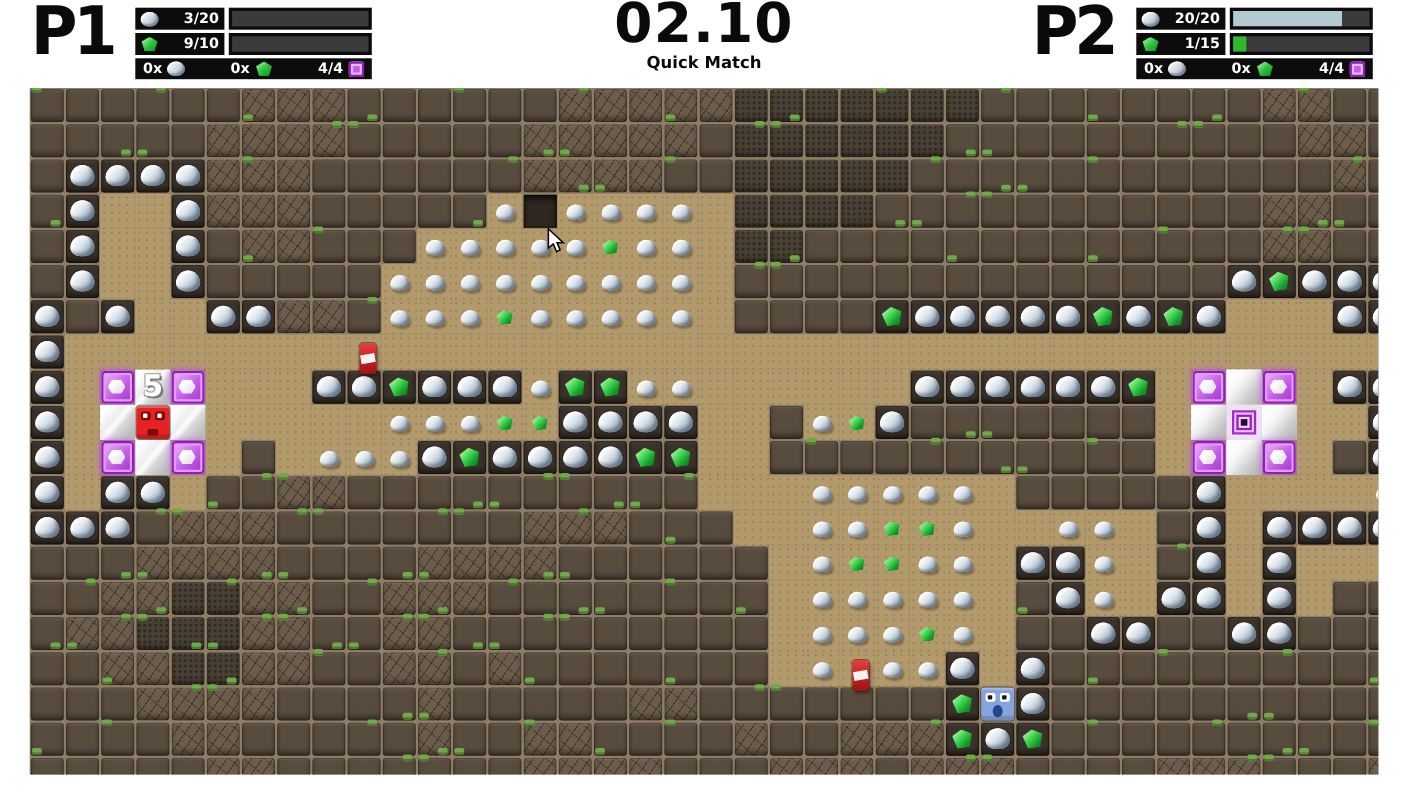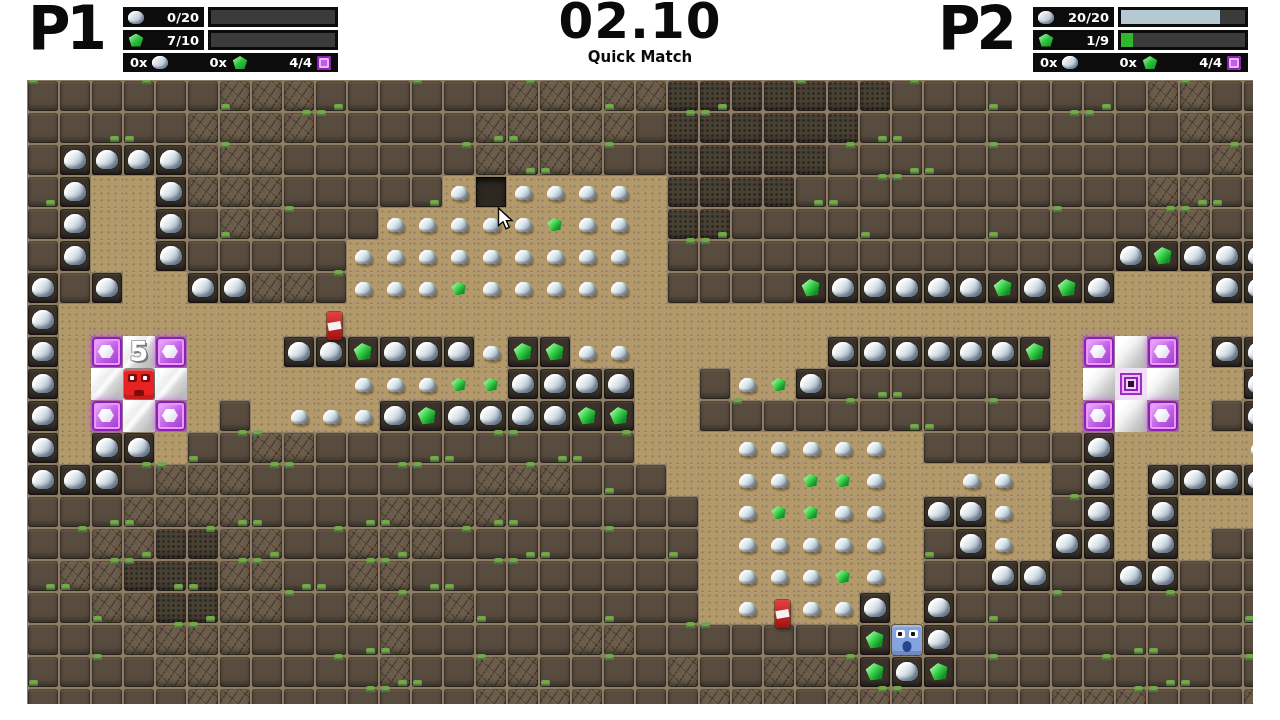--- a/index.html
+++ b/index.html
@@ -105,32 +105,32 @@
   #cursor{position:absolute;z-index:20;}
 </style>
 </head>
 <body>
 
 <div id="p1-logo" class="plogo">P1</div>
 
 <div class="res-row" style="left:123px;top:7px;width:215px;position:absolute;">
   <div class="res-label">
     <span class="ic ic-rock"></span>
-    <span class="cnt">0/20</span>
+    <span class="cnt">3/20</span>
   </div>
   <div class="res-bar">
     <div class="res-track">
       <div class="res-fill" style="width: 0%; background: rgb(181, 201, 211);"></div>
     </div>
   </div>
 </div>
 <div class="res-row" style="left:123px;top:30px;width:215px;position:absolute;">
   <div class="res-label">
     <span class="ic ic-gem"></span>
-    <span class="cnt">7/10</span>
+    <span class="cnt">9/10</span>
   </div>
   <div class="res-bar">
     <div class="res-track">
       <div class="res-fill" style="width: 0%; background: rgb(45, 184, 45);"></div>
     </div>
   </div>
 </div>
 <div class="totals" style="left:123px;top:53px;">
   <span class="grp">
       <span class="cnt">0x</span>
@@ -158,21 +158,21 @@
   </div>
   <div class="res-bar">
     <div class="res-track">
       <div class="res-fill" style="width: 80%; background: rgb(181, 201, 211);"></div>
     </div>
   </div>
 </div>
 <div class="res-row" style="left:1033px;top:30px;width:215px;position:absolute;">
   <div class="res-label">
     <span class="ic ic-gem"></span>
-    <span class="cnt">1/9</span>
+    <span class="cnt">1/15</span>
   </div>
   <div class="res-bar">
     <div class="res-track">
       <div class="res-fill" style="width: 10%; background: rgb(45, 184, 45);"></div>
     </div>
   </div>
 </div>
 <div class="totals" style="left:1033px;top:53px;">
   <span class="grp">
       <span class="cnt">0x</span>

